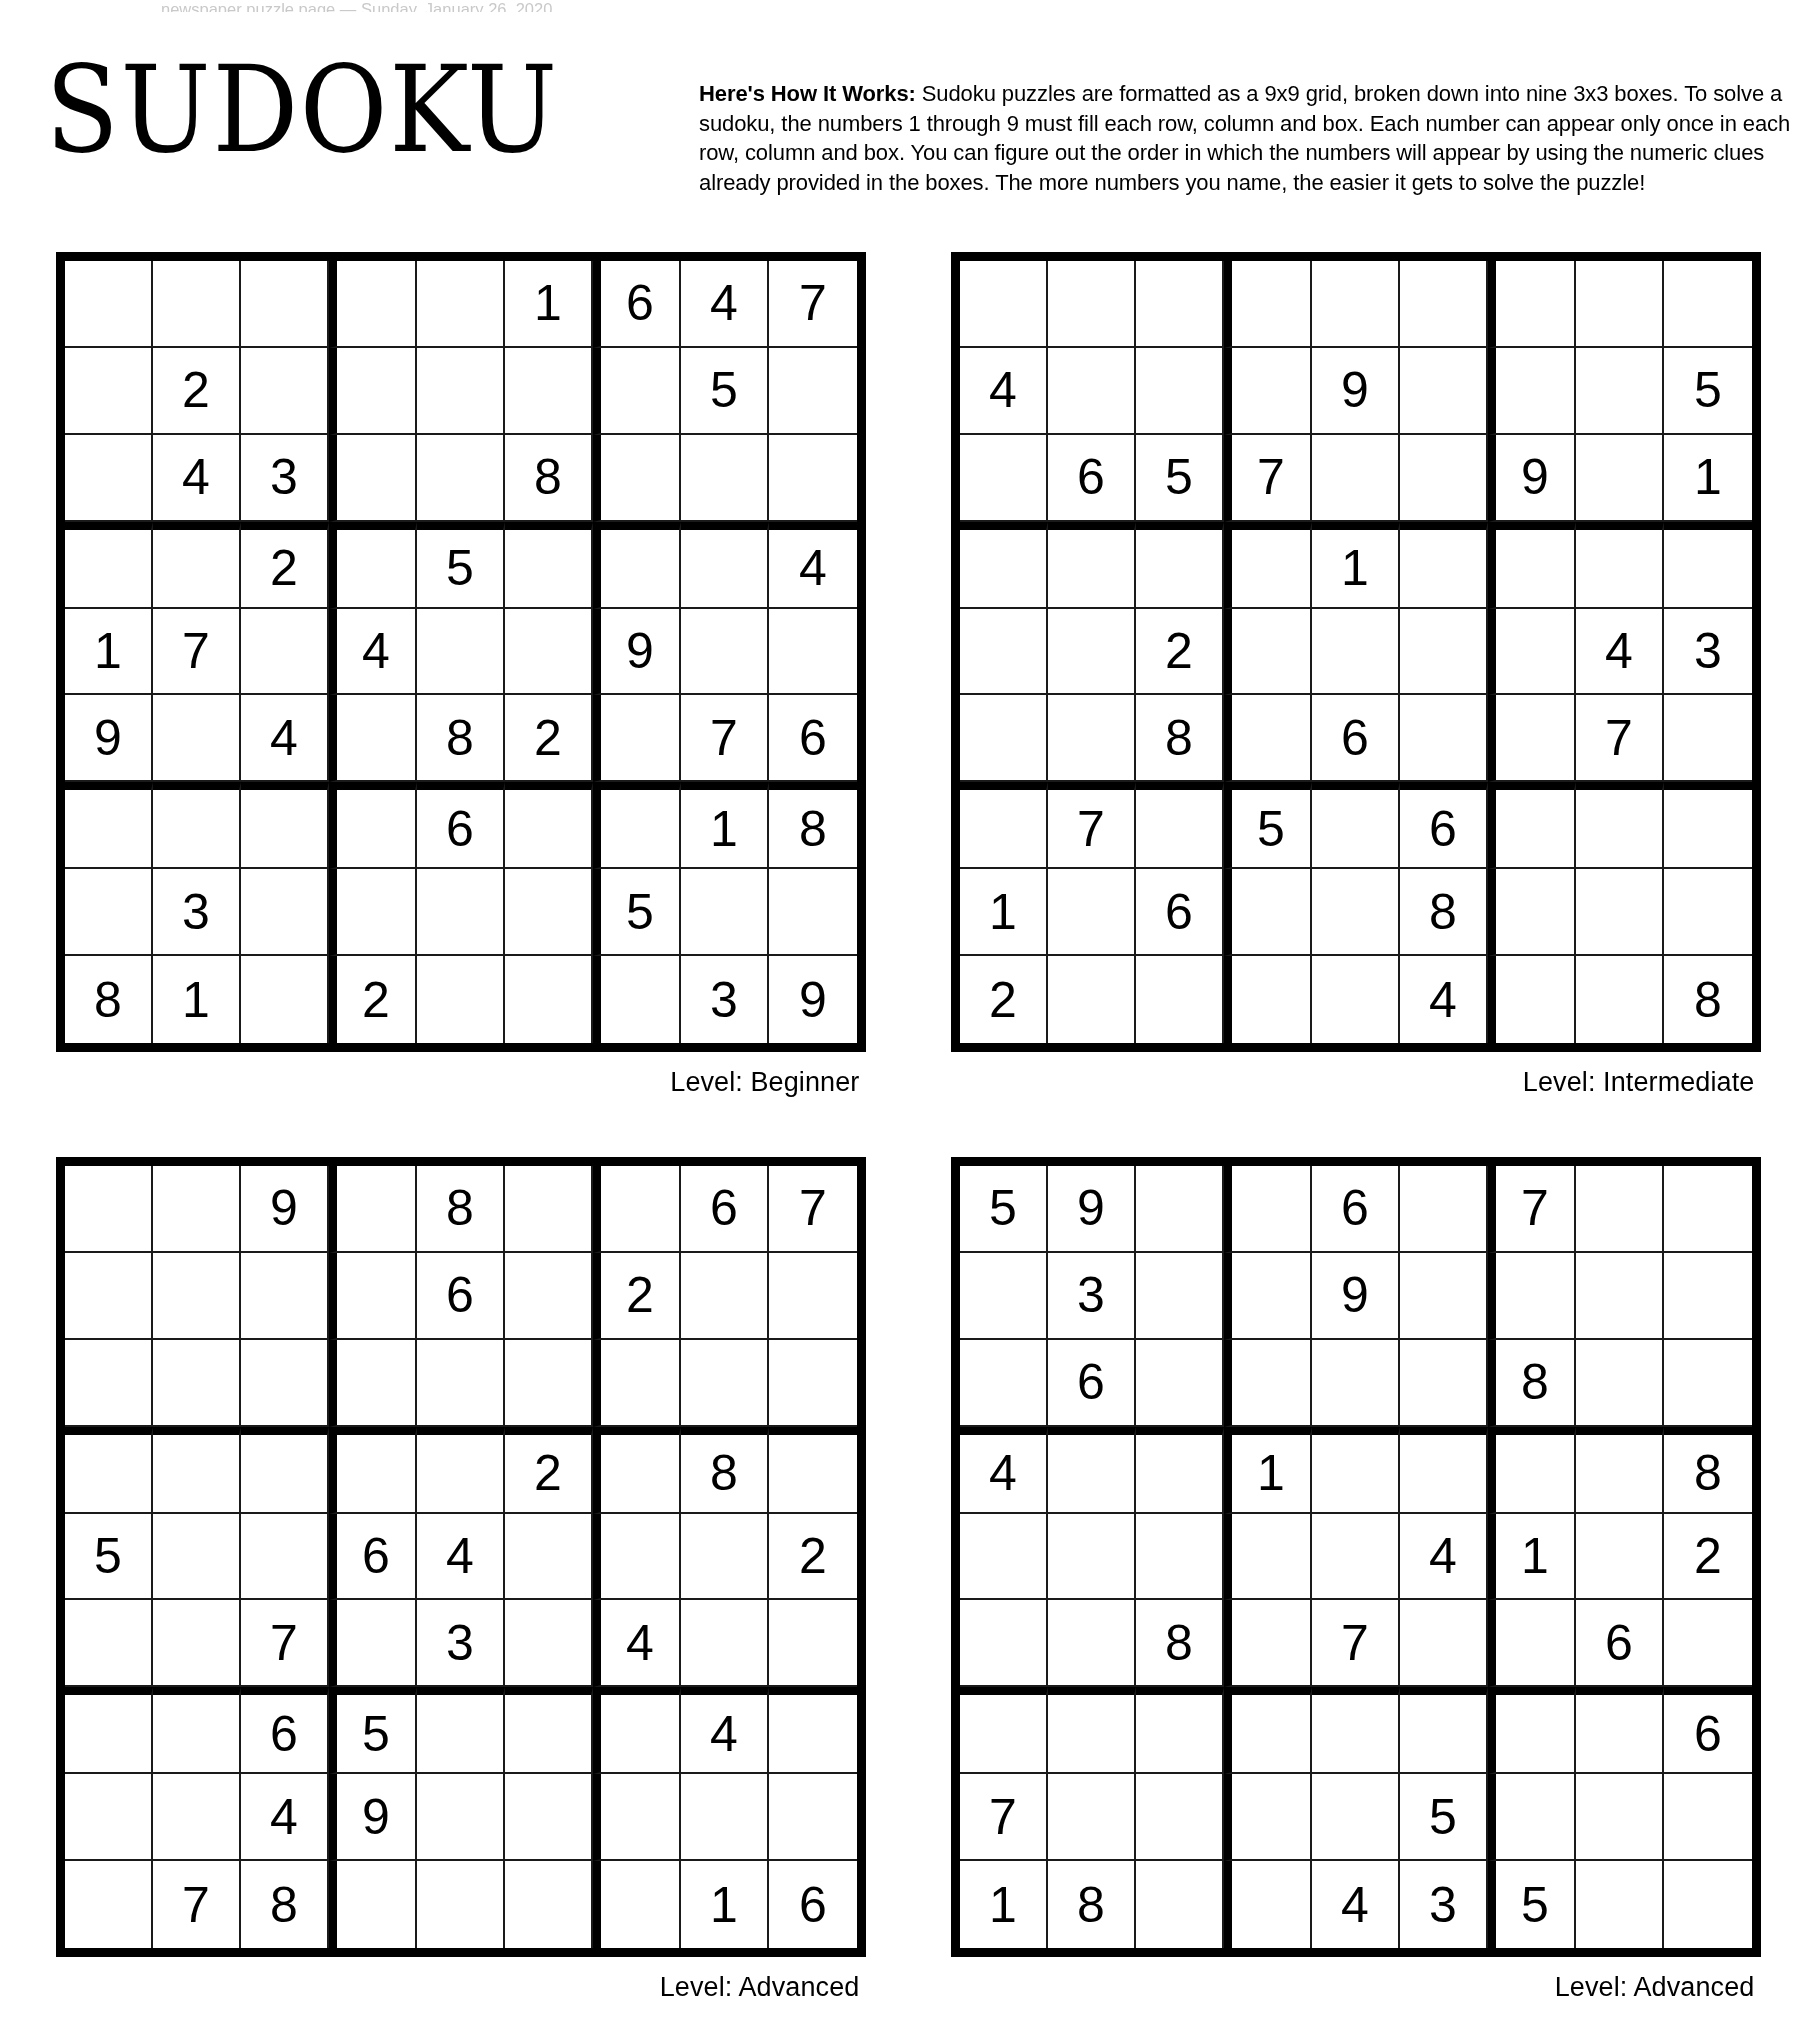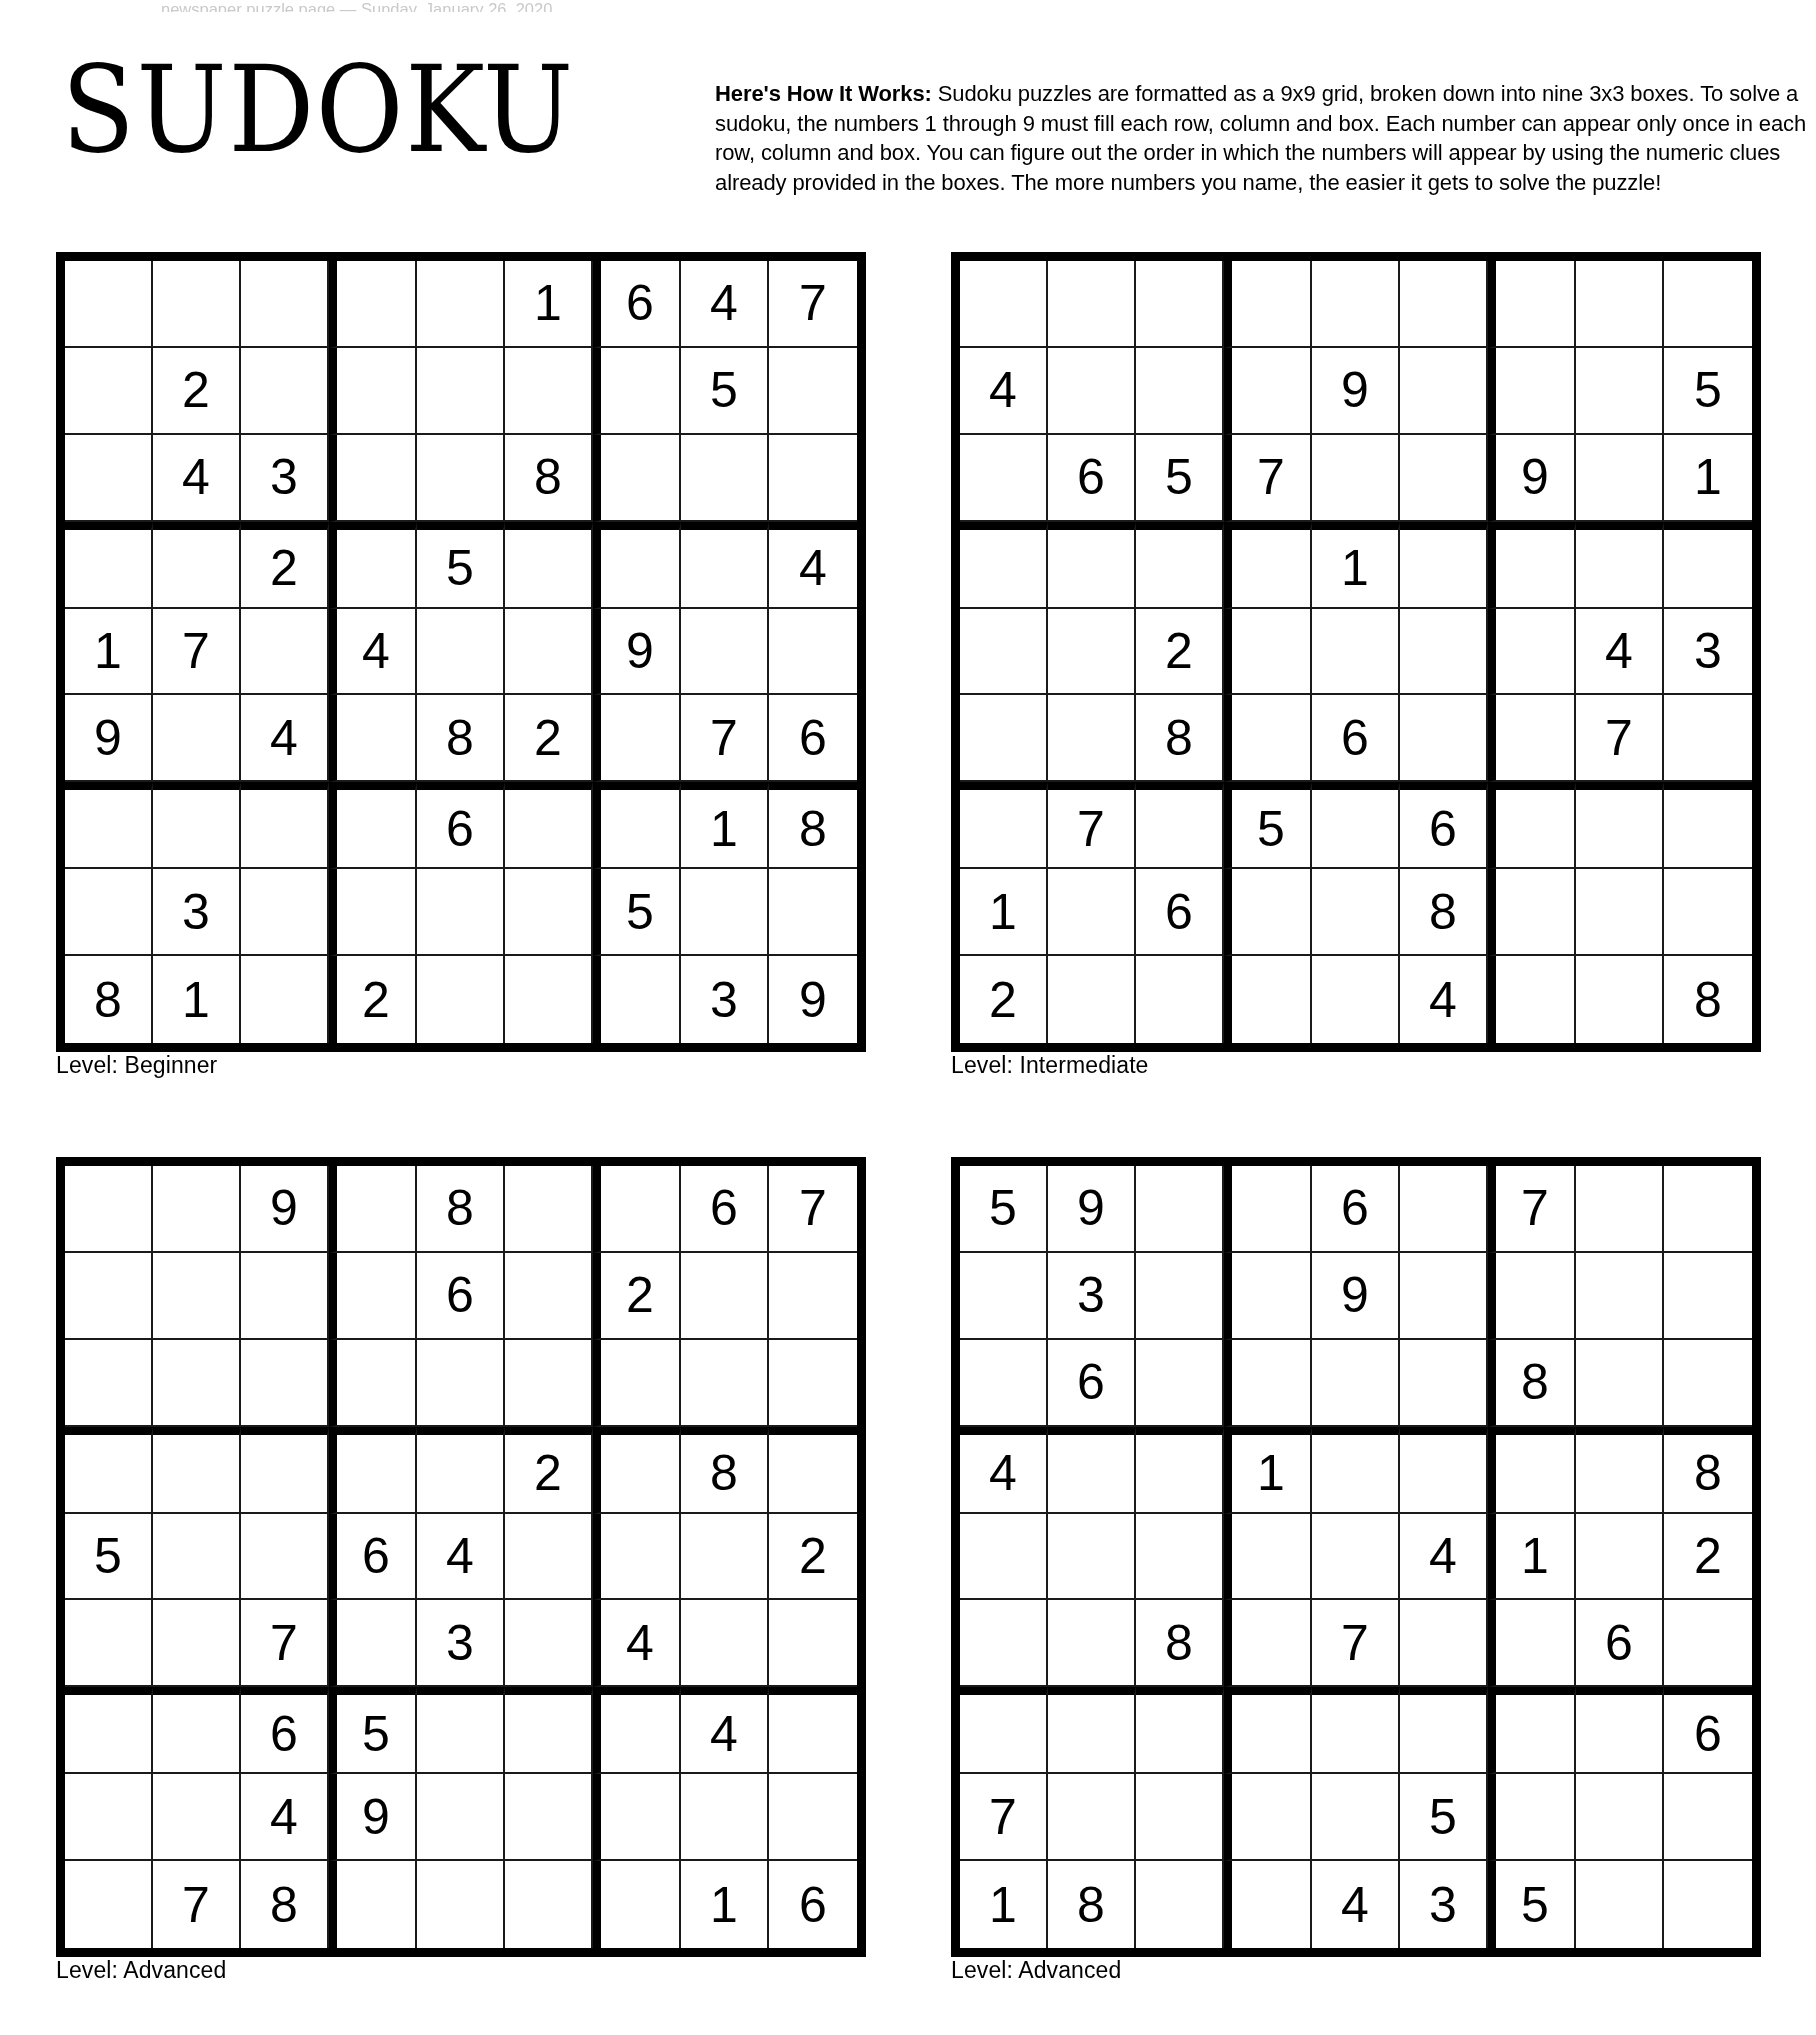--- a/index.html
+++ b/index.html
@@ -13,21 +13,21 @@
     font-family: "Liberation Sans", sans-serif;
     color: #000000;
     position: relative;
     overflow: hidden;
   }
   .page {
     position: relative;
     width: 1620px;
     height: 2036px;
     box-sizing: border-box;
-    padding: 0 45px;
+    padding: 0 29px;
   }
 
   
   .topline {
     position: absolute;
     top: 0px;
     left: 161px;
     width: 579px;
     height: 11.6px;
     font-size: 16.5px;
@@ -110,22 +110,23 @@
   .cell.c3, .cell.c6 {
     border-left: 8.3px solid #000;
   }
   .cell.r3, .cell.r6 {
     border-top: 8.3px solid #000;
   }
   .cell.c8 { border-right: none; }
   .cell.r8 { border-bottom: none; }
 
   .level {
-    font-size: 23px;
-    margin-top: 0;
+    text-align: right;
+    font-size: 27px;
+    margin-top: 15px;
     padding-right: 6.6px;
     letter-spacing: 0.1px;
   }
 </style>
 </head>
 <body>
 
 <div class="page">
 
   <div class="topline">newspaper puzzle page — Sunday, January 26, 2020</div>

